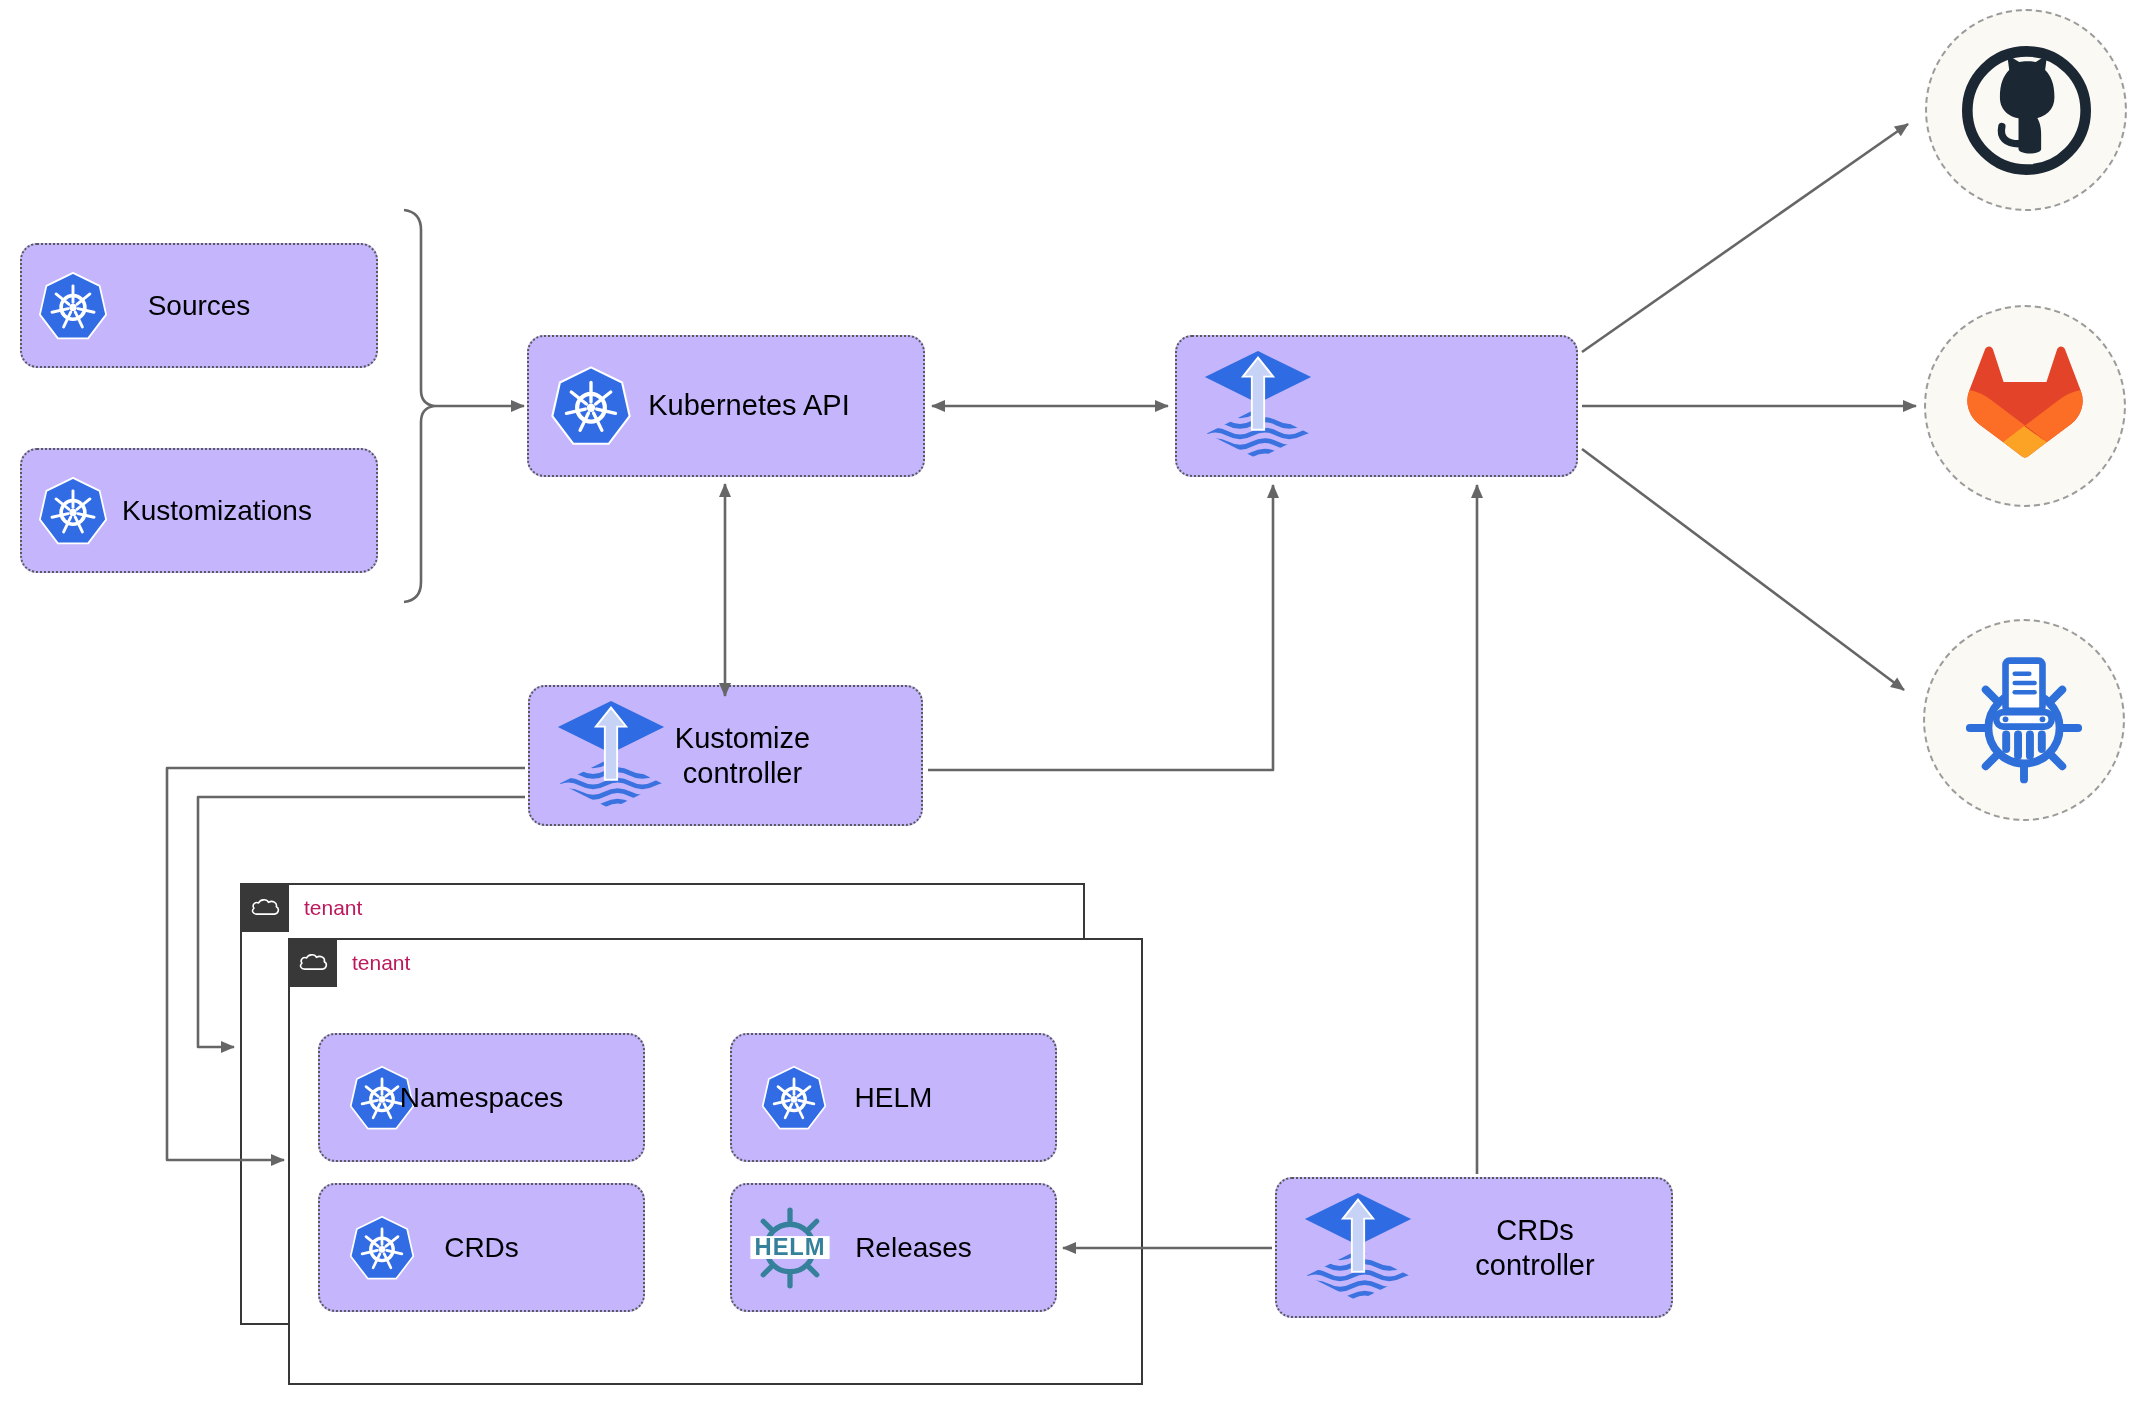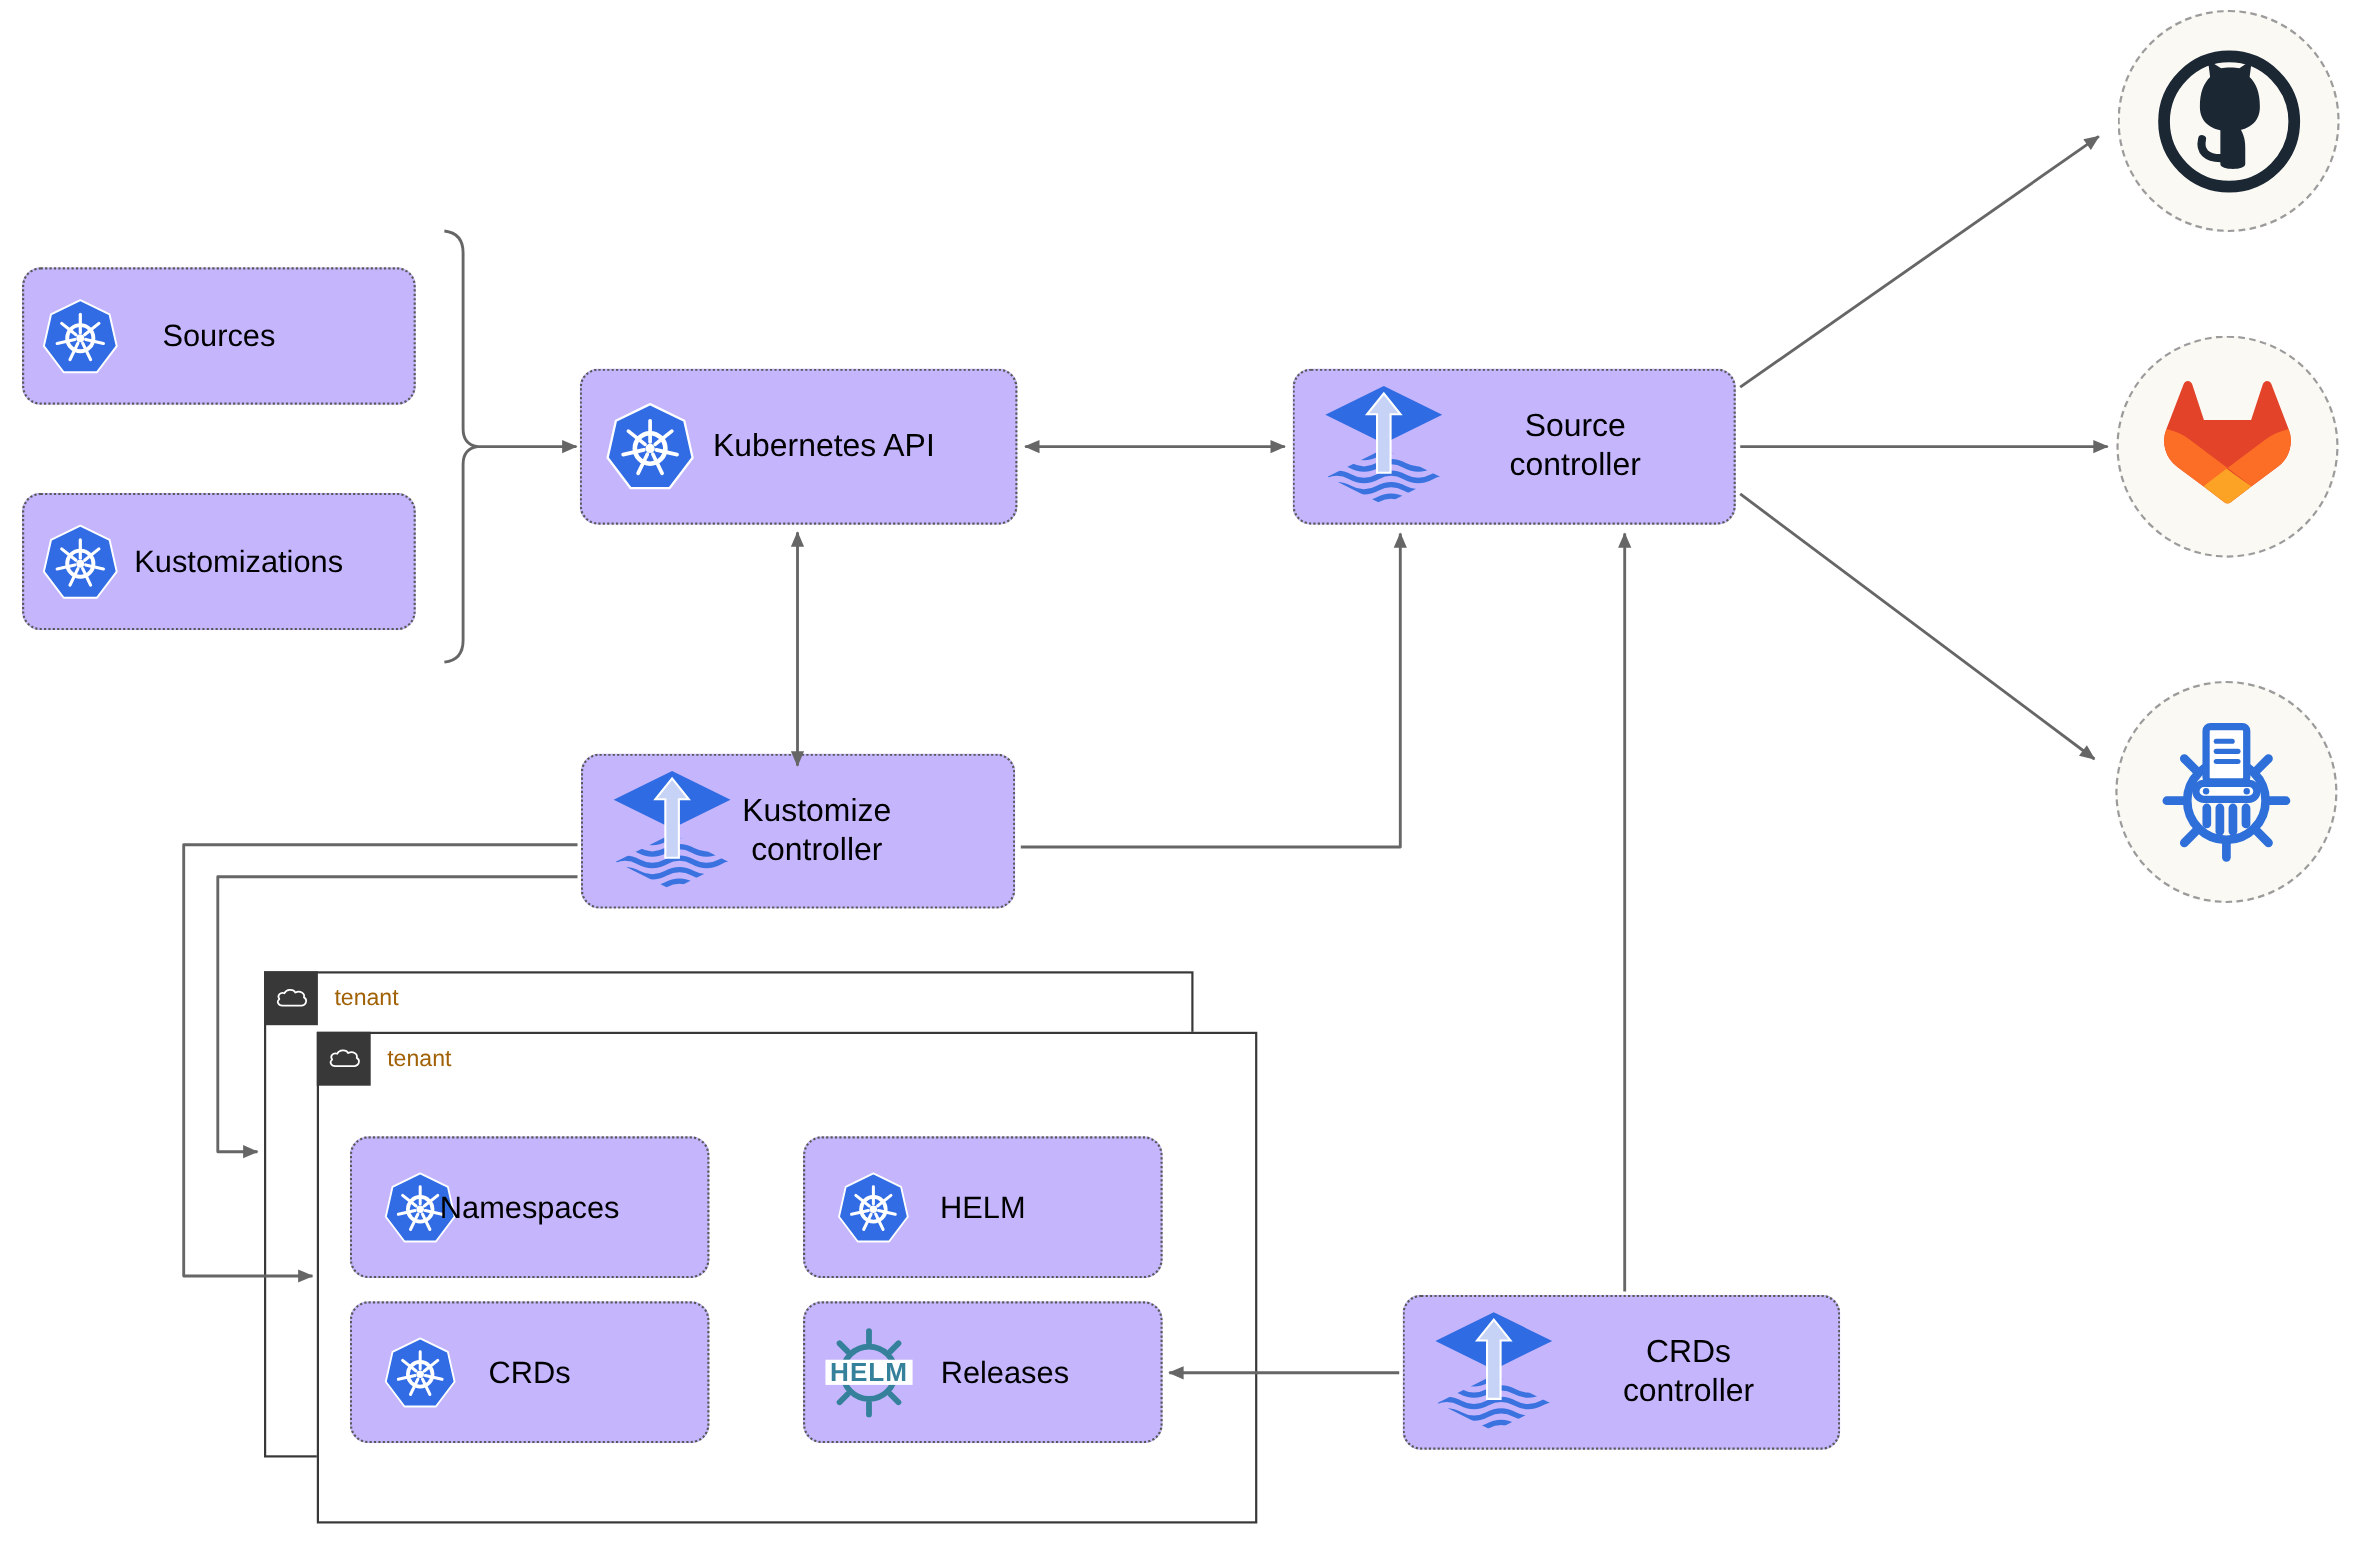--- a/index.html
+++ b/index.html
@@ -19,21 +19,21 @@
   }
   .node.big .lbl{font-size:29px;}
   
   .tenant{position:absolute;background:#ffffff;border:2.5px solid #383838;box-sizing:border-box;}
   .tab{
     position:absolute;left:-2.5px;top:-2.5px;width:49px;height:49px;background:#383838;
     display:flex;align-items:center;justify-content:center;
   }
   .tenant-label{
     position:absolute;left:62px;top:-2px;height:49px;display:flex;align-items:center;
-    font-size:21px;color:#a16207;
+    font-size:21px;color:#be185d;
   }
   
   .hub{
     position:absolute;width:202px;height:202px;border-radius:50%;
     background:#faf9f4;border:2.5px dashed #9b9b9b;box-sizing:border-box;
     display:flex;align-items:center;justify-content:center;
   }
   #edge-layer{position:absolute;left:0;top:0;z-index:9;pointer-events:none;}
   #icon-defs{position:absolute;width:0;height:0;overflow:hidden;}
 </style>
@@ -198,21 +198,20 @@
     <svg class="badge" style="left:20px" width="84" height="84">
         <use href="#sym-k8s"></use>
       </svg>
     <div class="lbl" style="padding-left:46px;white-space:nowrap">Kubernetes API</div>
   </div>
 
   <div class="node big" style="left:1175px;top:335px;width:403px;height:142px">
     <svg class="badge" style="left:26px" width="110" height="112">
         <use href="#sym-flux"></use>
       </svg>
-    <div class="lbl" style="left:160px;right:auto;width:190px">Source controller</div>
   </div>
 
   <div class="node big" style="left:528px;top:685px;width:395px;height:141px">
     <svg class="badge" style="left:26px" width="110" height="112">
         <use href="#sym-flux"></use>
       </svg>
     <div class="lbl" style="left:120px;right:auto;width:185px">Kustomize controller</div>
   </div>
 
   <div class="node big" style="left:1275px;top:1177px;width:398px;height:141px">

